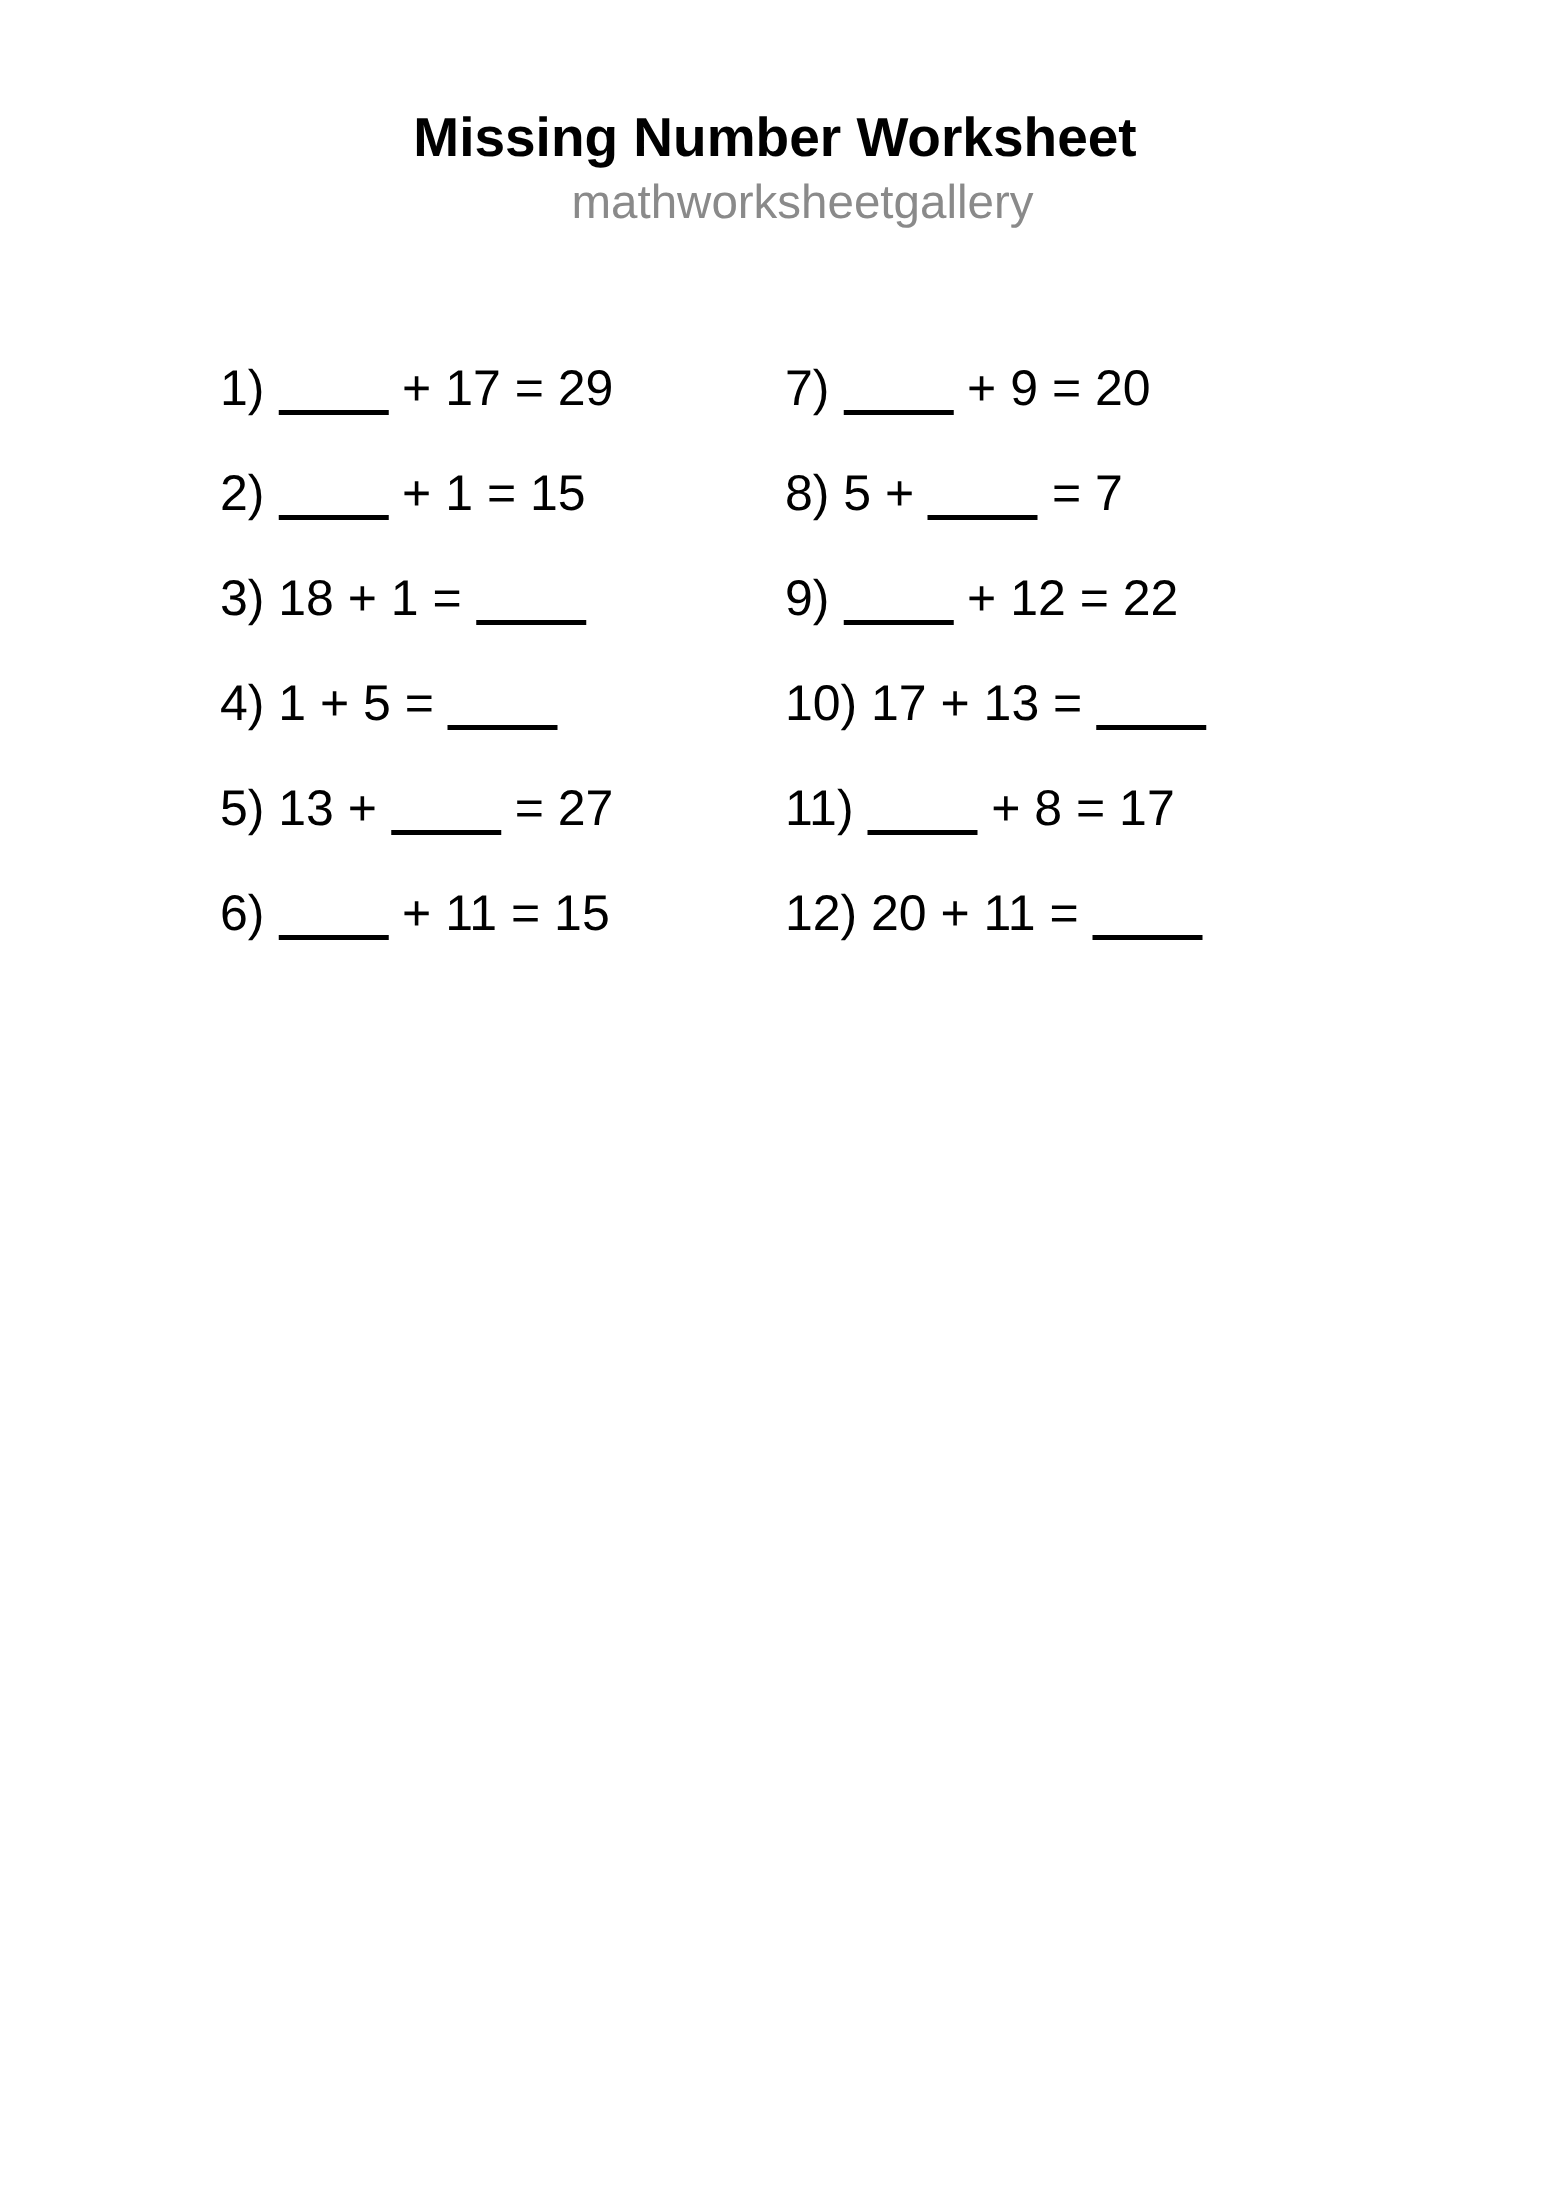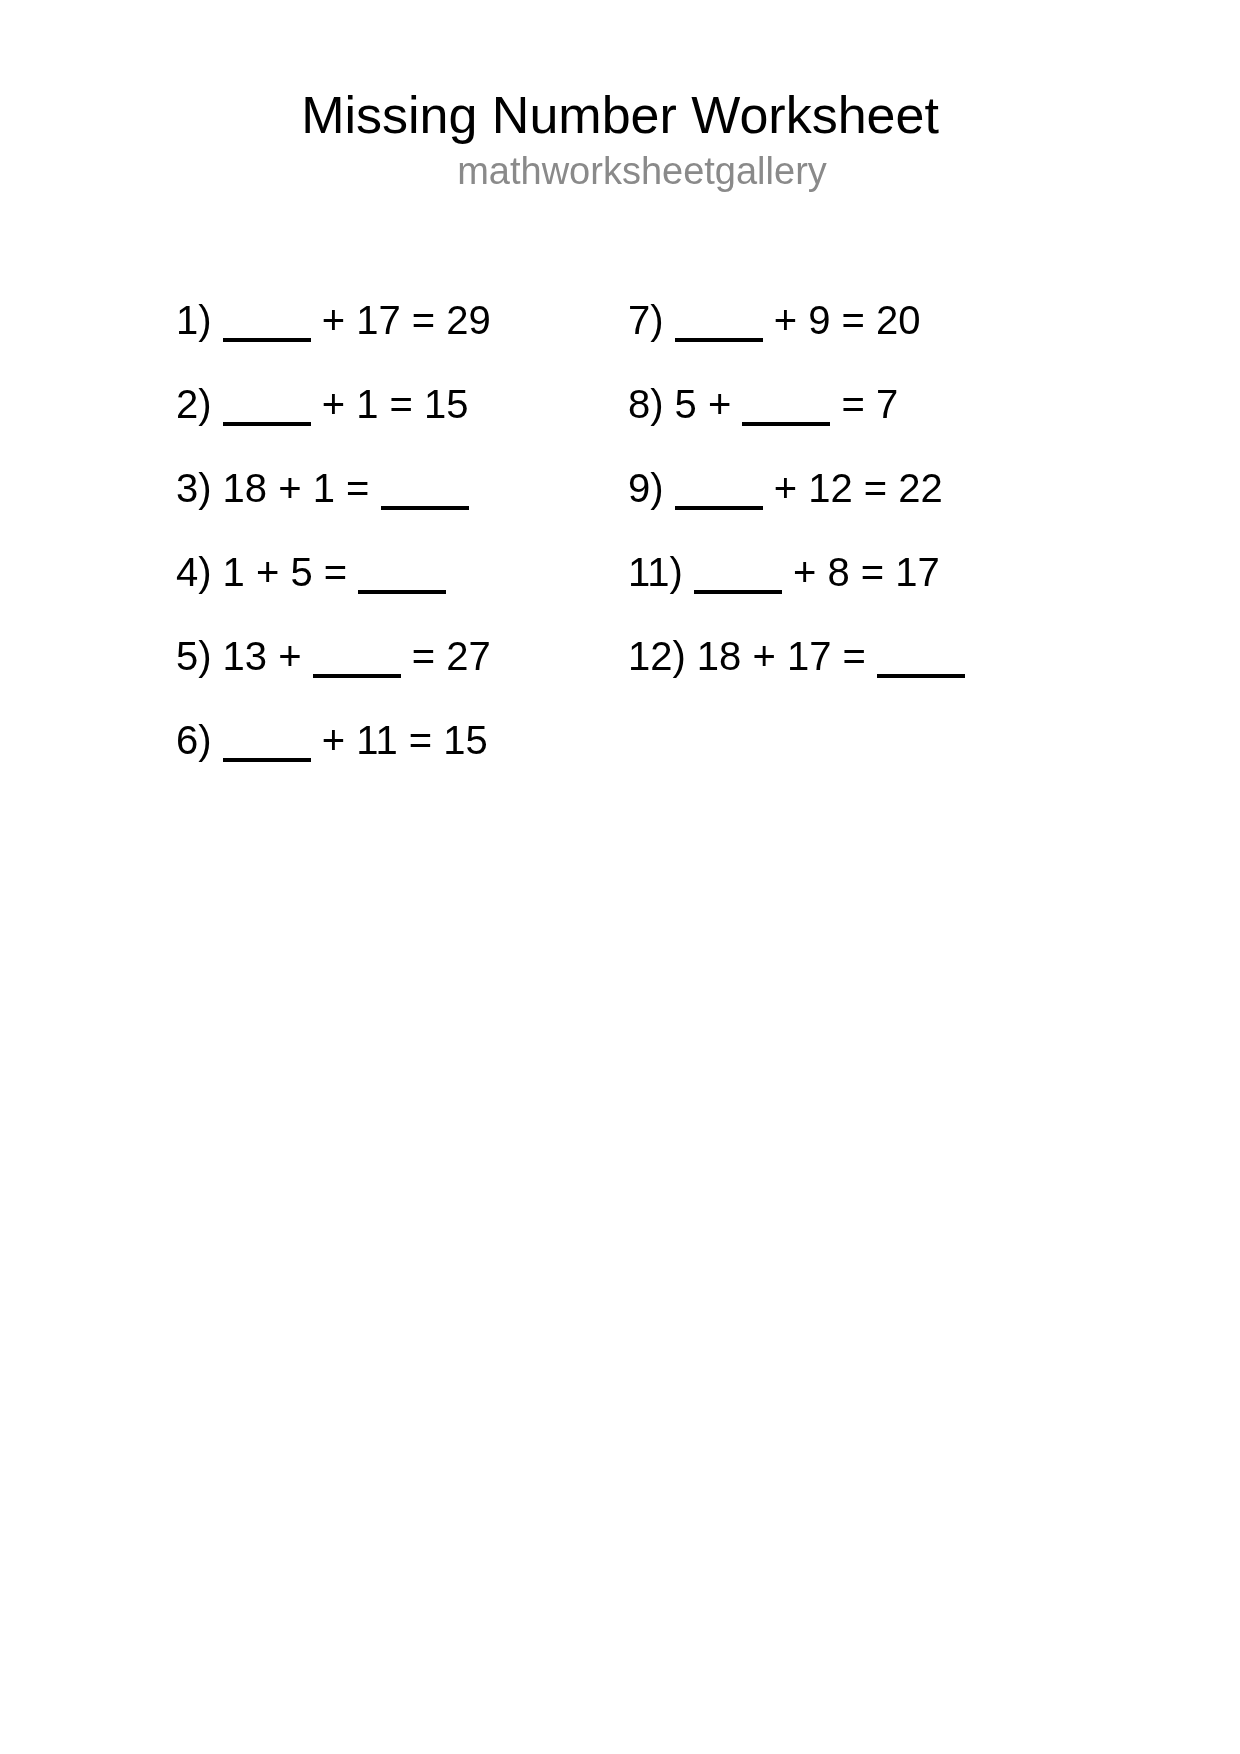--- a/index.html
+++ b/index.html
@@ -18,22 +18,22 @@
     background: var(--page-bg);
     font-family: "Liberation Sans", "DejaVu Sans", sans-serif;
     color: var(--text-color);
     overflow: hidden;
   }
   .header {
     padding-top: 86px;
     text-align: center;
   }
   .title {
-    font-size: 52px;
-    font-weight: 400;
+    font-size: 44px;
+    font-weight: 700;
     line-height: 1.12;
     letter-spacing: 0px;
     color: var(--text-color);
   }
   .subtitle {
     margin-top: 6px;
     font-size: 38px;
     line-height: 1.15;
     color: var(--subtitle-color);
     transform: translateX(22px);
@@ -86,17 +86,18 @@
         <div class="problem"><span class="plabel">2)</span><span class="blank"></span><span class="ptext"> + 1 = 15</span></div>
         <div class="problem"><span class="plabel">3)</span><span class="ptext">18 + 1 = </span><span class="blank"></span></div>
         <div class="problem"><span class="plabel">4)</span><span class="ptext">1 + 5 = </span><span class="blank"></span></div>
         <div class="problem"><span class="plabel">5)</span><span class="ptext">13 + </span><span class="blank"></span><span class="ptext"> = 27</span></div>
         <div class="problem"><span class="plabel">6)</span><span class="blank"></span><span class="ptext"> + 11 = 15</span></div>
       </div>
     <div class="col">
         <div class="problem"><span class="plabel">7)</span><span class="blank"></span><span class="ptext"> + 9 = 20</span></div>
         <div class="problem"><span class="plabel">8)</span><span class="ptext">5 + </span><span class="blank"></span><span class="ptext"> = 7</span></div>
         <div class="problem"><span class="plabel">9)</span><span class="blank"></span><span class="ptext"> + 12 = 22</span></div>
+        <div class="problem"><span class="plabel">10)</span><span class="ptext">17 + 13 = </span><span class="blank"></span></div>
         <div class="problem"><span class="plabel">11)</span><span class="blank"></span><span class="ptext"> + 8 = 17</span></div>
-        <div class="problem"><span class="plabel">12)</span><span class="ptext">18 + 17 = </span><span class="blank"></span></div>
+        <div class="problem"><span class="plabel">12)</span><span class="ptext">20 + 11 = </span><span class="blank"></span></div>
       </div>
   </div>
 </div>
 
 </body></html>

